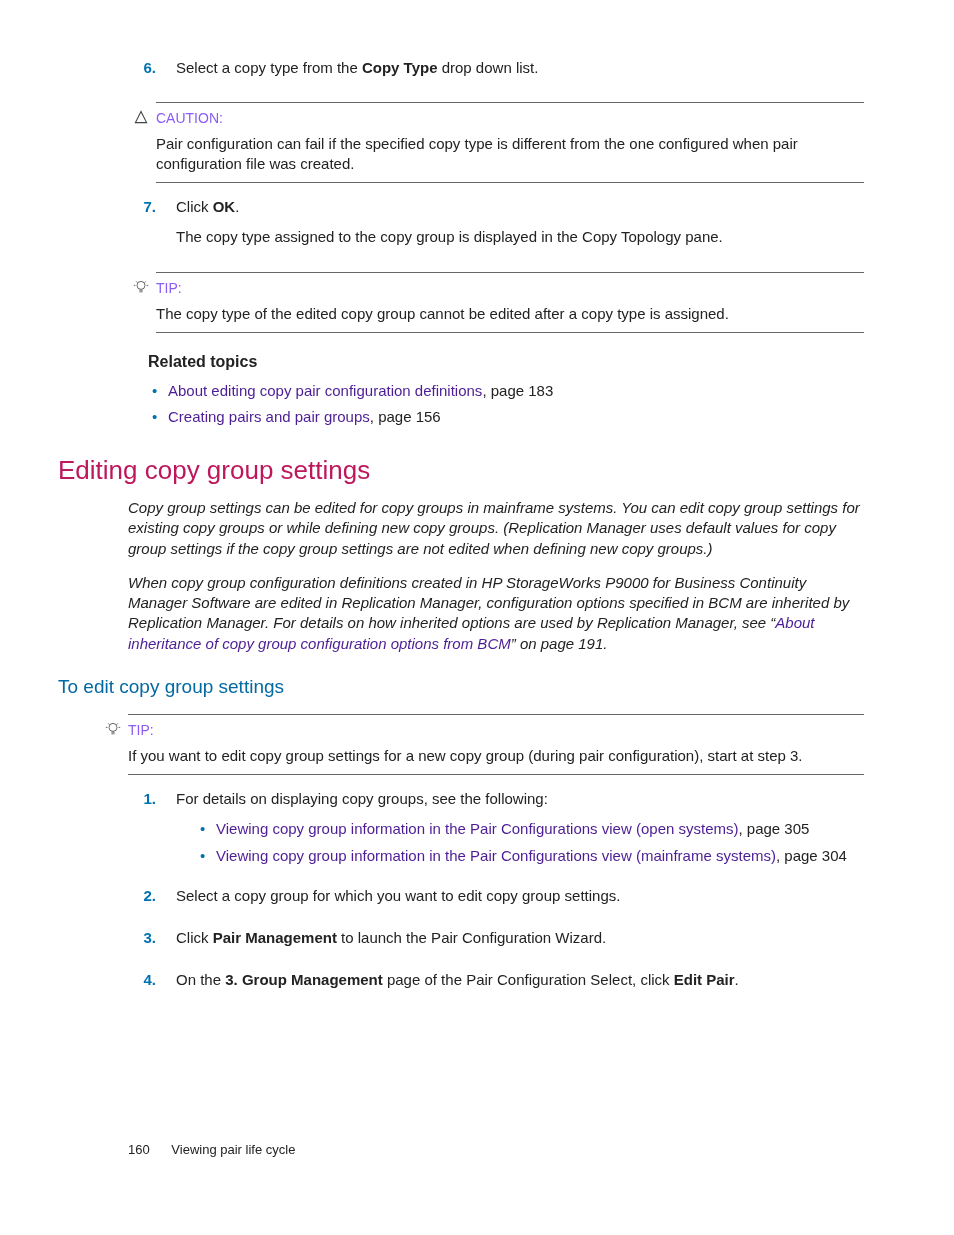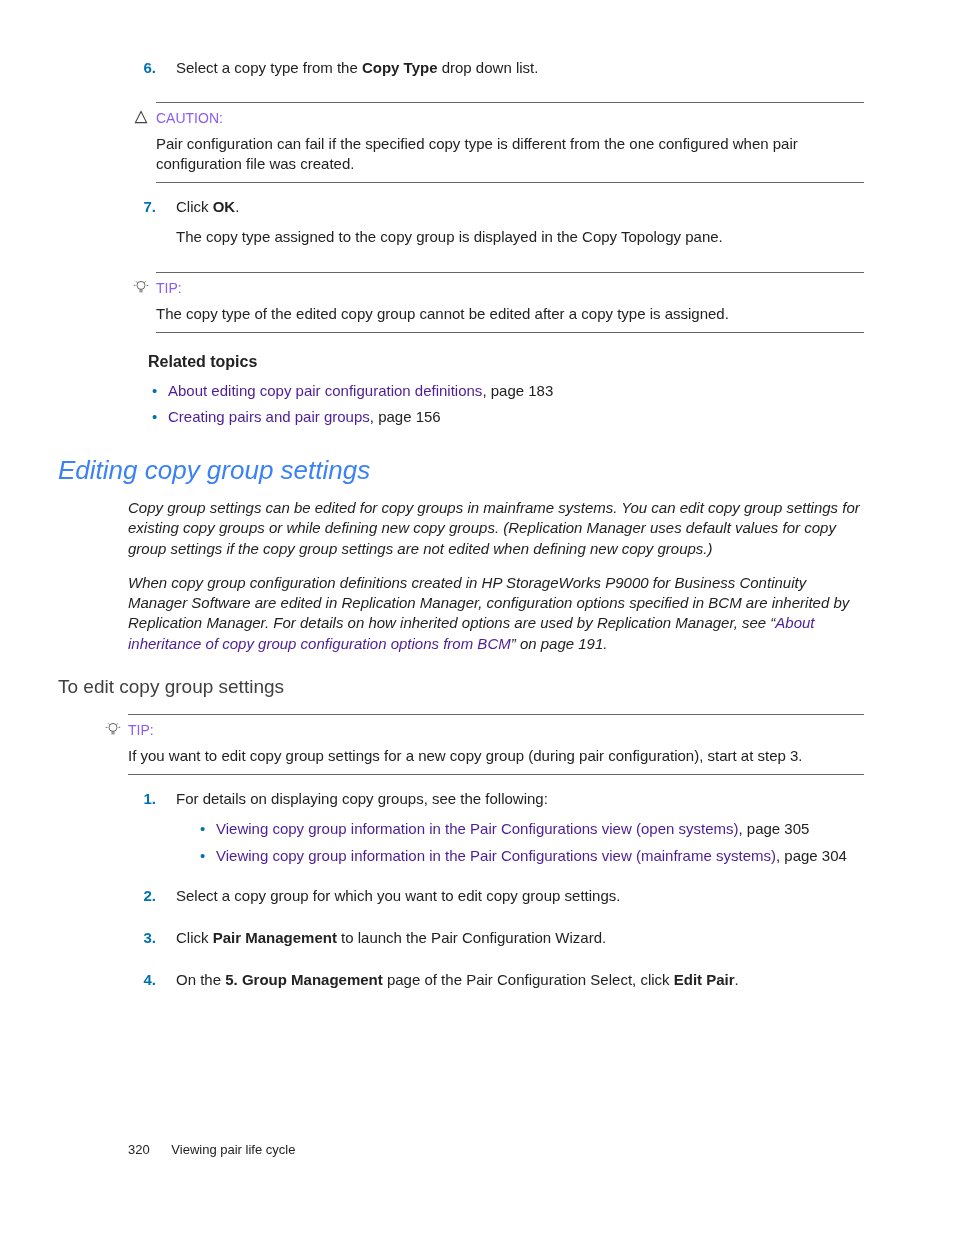--- a/index.html
+++ b/index.html
@@ -60,28 +60,27 @@
     content: "•";
     position: absolute;
     left: 4px;
     color: #0072b1;
   }
   .sub-bullets { list-style:none; padding:0; margin: 6px 0 8px 22px; }
   .sub-bullets li { position:relative; padding-left:18px; margin-bottom:6px;}
   .sub-bullets li:before{ content:"•"; position:absolute; left:2px; color:#0072b1;}
   a.link { color: #4c1d95; text-decoration: none; }
   h2.section {
-    color: #3b82f6;
+    color: #be185d;
     font-weight: normal;
     font-size: 26px;
     margin: 26px 0 10px 0;
-    font-style: italic;
   }
   h3.subsection {
-    color: #404040;
+    color: #0369a1;
     font-weight: normal;
     font-size: 19px;
     margin: 20px 0 8px 0;
   }
   .para-block { margin: 0 0 14px 70px; font-style: italic; }
   .footer {
     position: relative;
     margin-top: 140px;
     font-size: 13px;
     padding-left: 70px;
@@ -200,21 +199,21 @@
   </div>
   <div class="step-item">
     <div class="step-num"><span class="step-num-inner">3.</span></div>
     <div class="step-body">
       <p><span>Click </span><span class="bold">Pair Management</span><span> to launch the Pair Configuration Wizard.</span></p>
     </div>
   </div>
   <div class="step-item">
     <div class="step-num"><span class="step-num-inner">4.</span></div>
     <div class="step-body">
-      <p><span>On the </span><span class="bold">5. Group Management</span><span> page of the Pair Configuration Select, click </span><span class="bold">Edit Pair</span><span>.</span></p>
+      <p><span>On the </span><span class="bold">3. Group Management</span><span> page of the Pair Configuration Select, click </span><span class="bold">Edit Pair</span><span>.</span></p>
     </div>
   </div>
 </div>
 
 <div class="footer">
-  <span class="footer-page">320</span>
+  <span class="footer-page">160</span>
   <span>Viewing pair life cycle</span>
 </div>
 
 </body></html>

